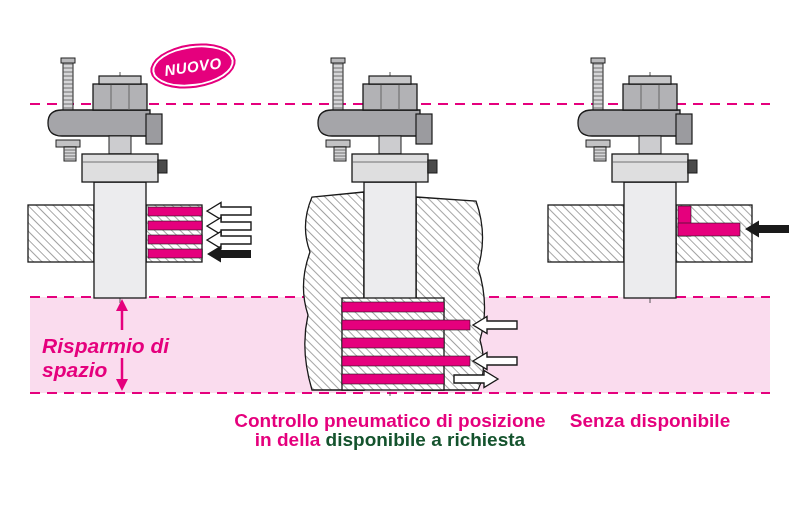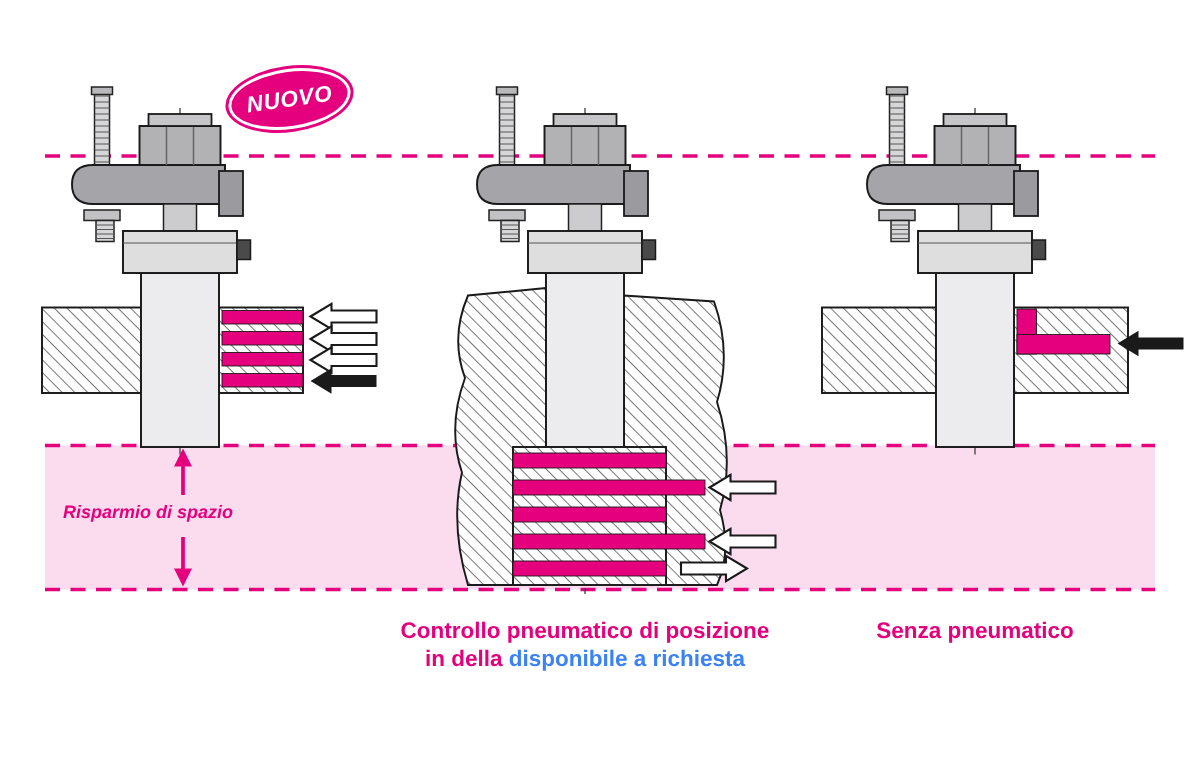--- a/index.html
+++ b/index.html
@@ -10,28 +10,28 @@
   .layer{position:absolute;left:0;top:0;}
   .badge{
     position:absolute;left:152px;top:46px;width:78px;height:36px;
     background:#e5007d;border:2px solid #ffffff;box-shadow:0 0 0 2px #e5007d;
     border-radius:50%;display:flex;align-items:center;justify-content:center;
     transform:rotate(-8deg);color:#ffffff;font-weight:bold;font-style:italic;
     font-size:15px;letter-spacing:.5px;
   }
   .space-label{
     position:absolute;left:42px;top:334px;width:170px;
-    color:#e5007d;font-weight:bold;font-style:italic;font-size:12px;
+    color:#e5007d;font-weight:bold;font-style:italic;font-size:21px;
   }
   .caption{
-    position:absolute;top:411px;font-weight:bold;font-size:15px;line-height:19px;
+    position:absolute;top:411px;font-weight:bold;font-size:19px;line-height:19px;
     text-align:center;color:#1a1a1a;
   }
   .caption .pink{color:#e5007d;}
-  .caption .dark{color:#3b82f6;}
+  .caption .dark{color:#14532d;}
   .caption-mid{left:222px;width:336px;}
   .caption-right{left:545px;width:210px;color:#e5007d;}
 </style>
 </head>
 <body>
 
 <div class="canvas">
 
   <svg class="layer" width="800" height="505" viewBox="0 0 800 505">
     <defs>
@@ -142,16 +142,16 @@
 
   <div class="space-label">Risparmio di spazio</div>
 
   <div class="caption caption-mid">
     <span class="pink">Controllo pneumatico di posizione</span><br>
     <span class="pink">in della</span>
     <span class="dark">disponibile a richiesta</span>
   </div>
 
   <div class="caption caption-right">
-    <span>Senza pneumatico</span><br>
+    <span>Senza disponibile</span><br>
   </div>
 
 </div>
 
 </body></html>

